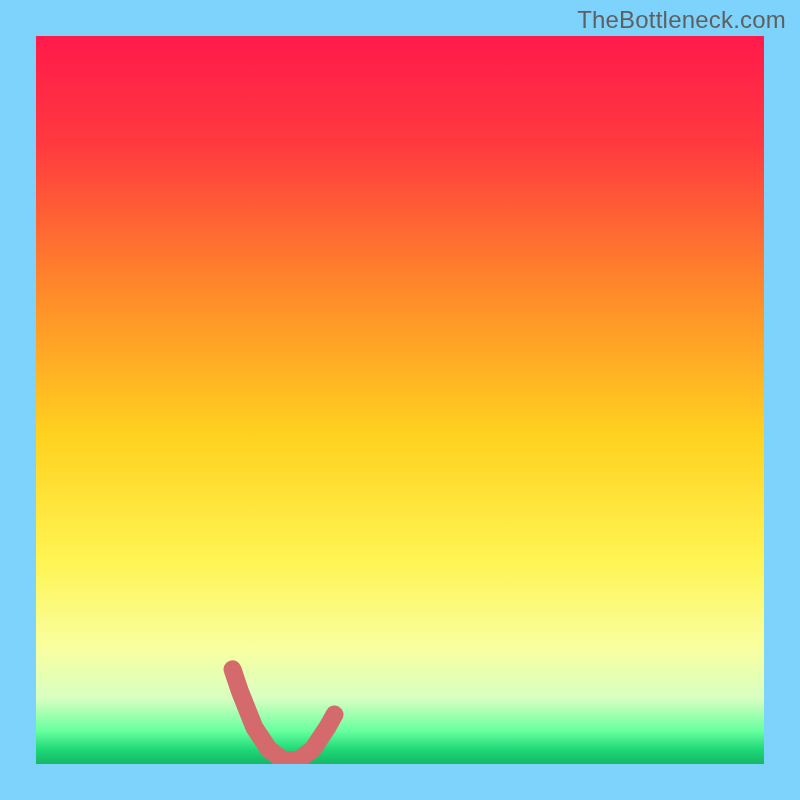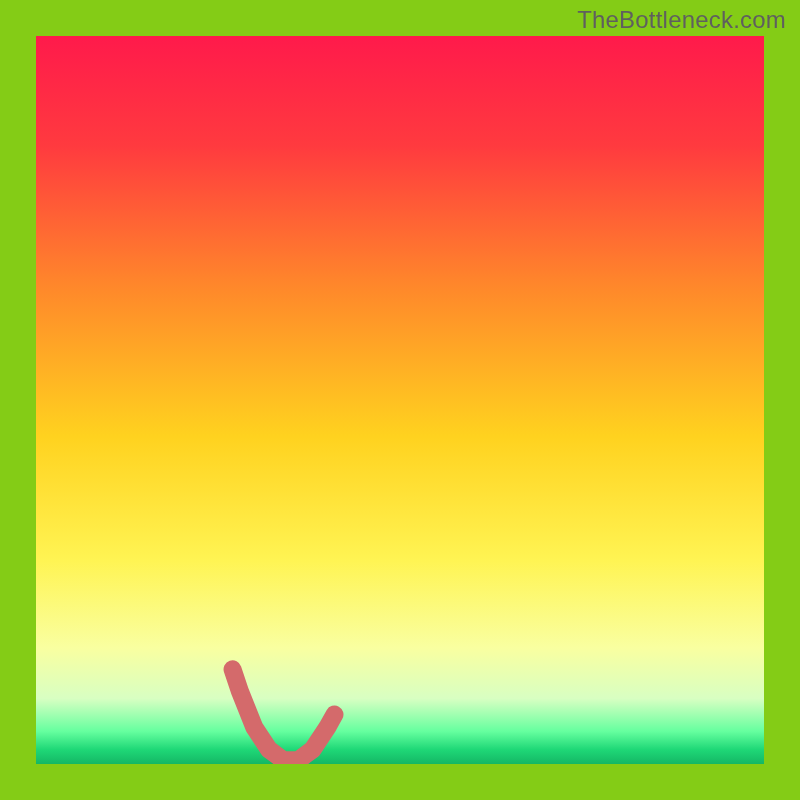--- a/index.html
+++ b/index.html
@@ -7,21 +7,21 @@
     padding: 0;
     width: 800px;
     height: 800px;
     background: #000;
     overflow: hidden;
     font-family: Arial, Helvetica, sans-serif;
   }
   .frame {
     position: absolute;
     inset: 0;
-    background: #84cc16;
+    background: #7dd3fc;
   }
   .plot {
     position: absolute;
     left: 36px;
     top: 36px;
     width: 728px;
     height: 728px;
     overflow: hidden;
   }
   .watermark {

